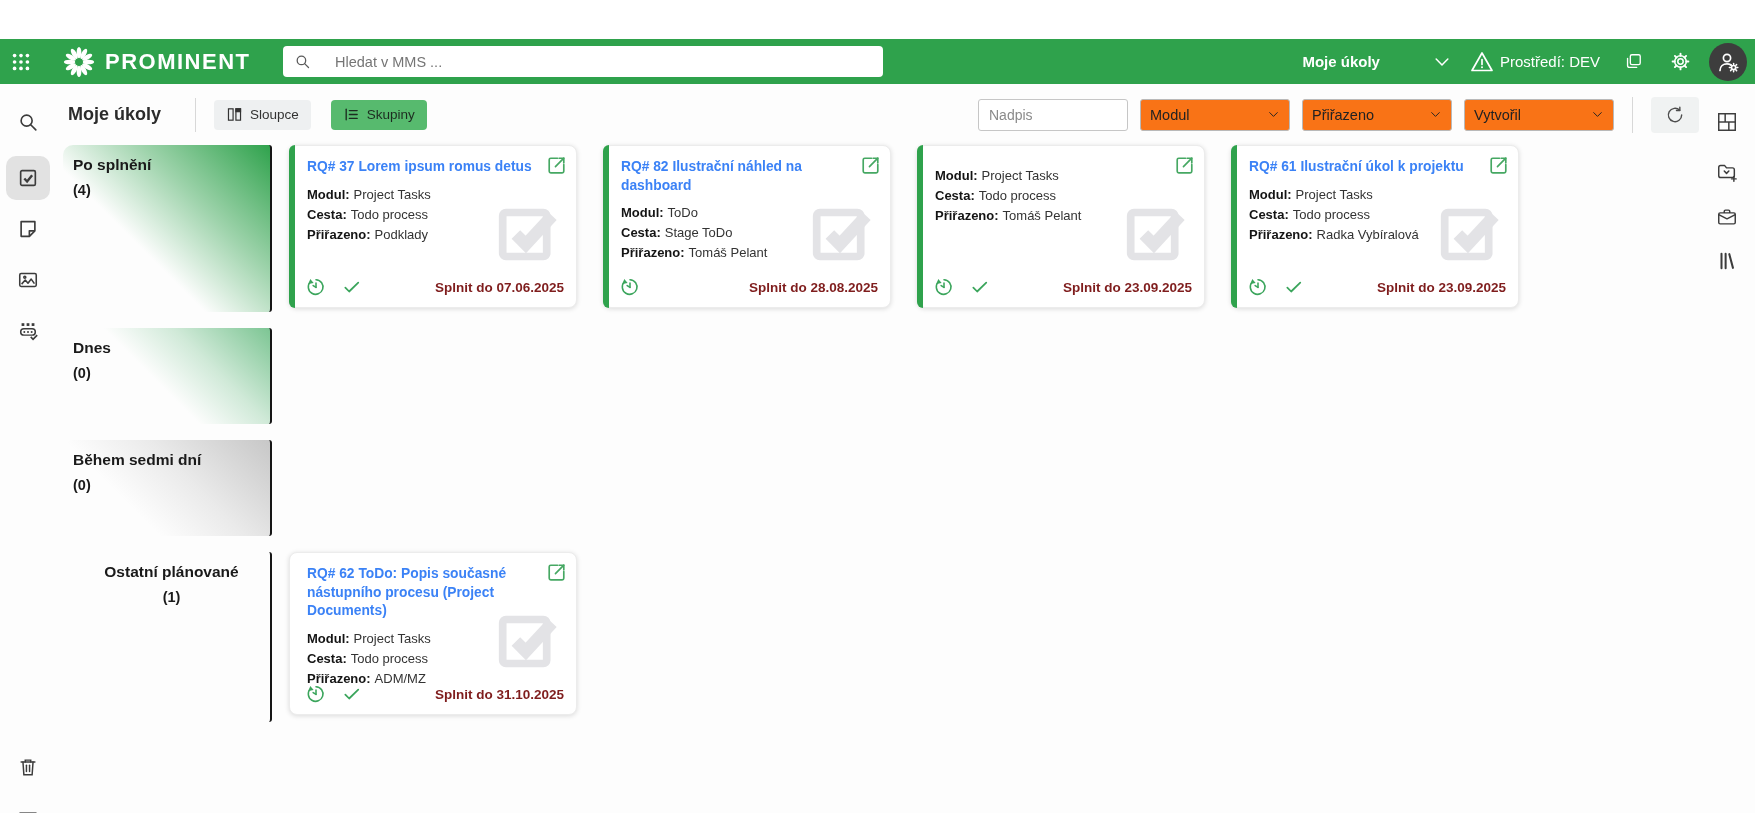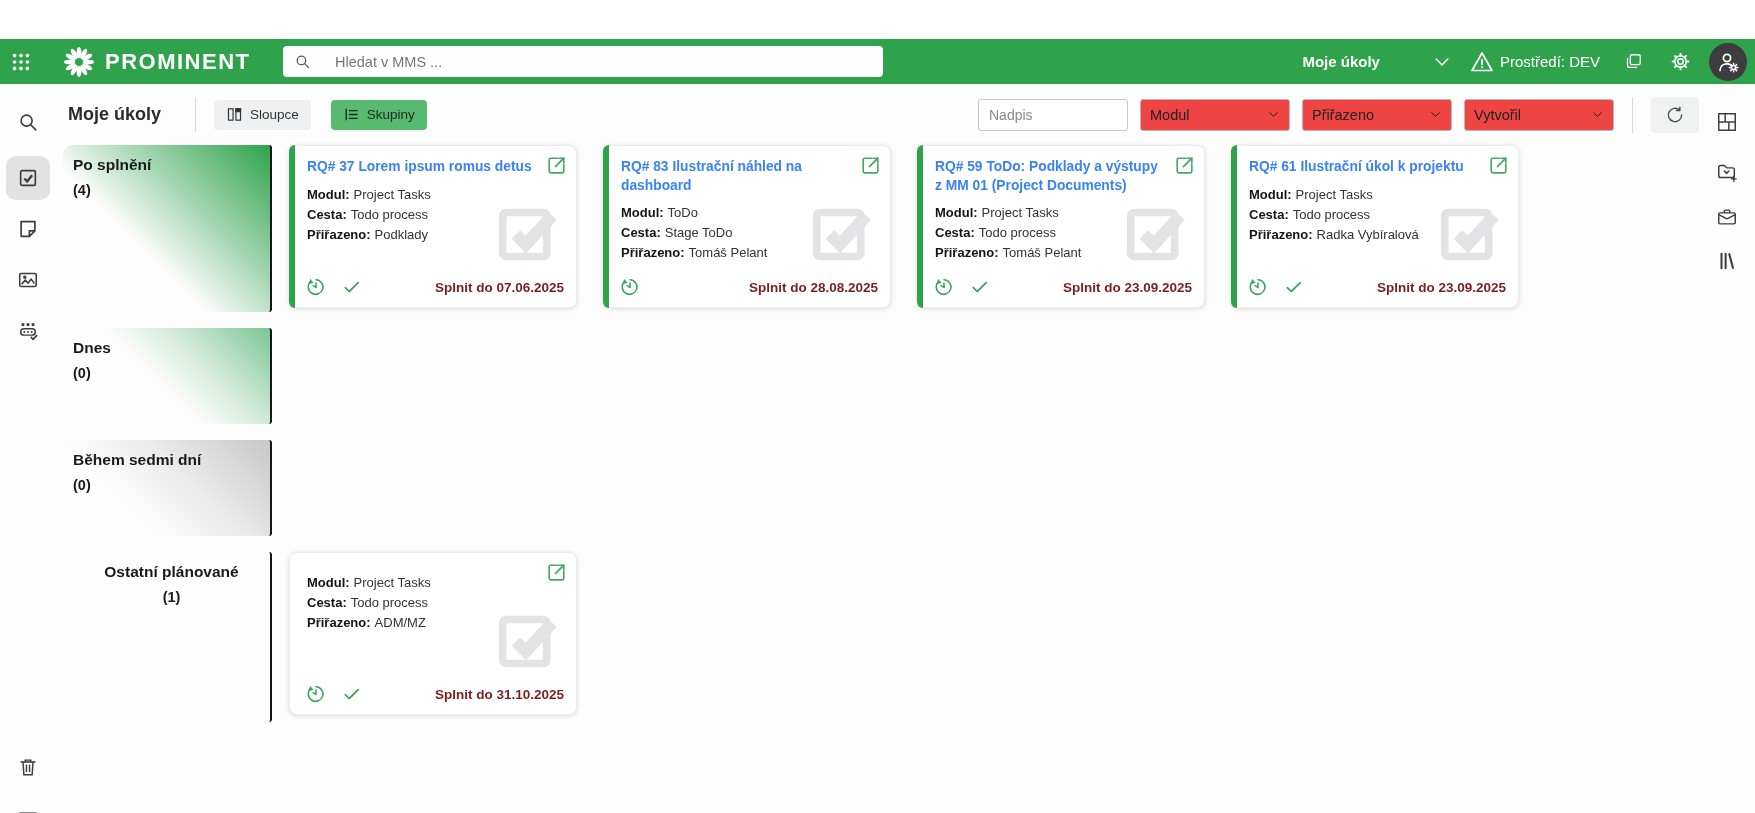--- a/index.html
+++ b/index.html
@@ -40,21 +40,21 @@
             border-radius:4px; font-family:inherit; font-size:13.5px; cursor:pointer; }
   .tb-btn svg { width:17px; height:17px; }
   .btn-columns { background:#eef0f1; color:#333; margin-left:18px; }
   .btn-groups { background:#57BA6E; color:#1d2b20; margin-left:20px; }
   .filters { margin-left:auto; display:flex; align-items:center; gap:12px; }
   .f-input { width:150px; height:32px; box-sizing:border-box; border:1px solid #c6c6c6;
              border-radius:3px; padding:0 10px; font-size:14px; font-family:inherit; color:#333; }
   .f-input::placeholder { color:#8a8a8a; }
   .f-select { width:150px; height:32px; box-sizing:border-box; border:1px solid #b9b9b9;
               border-radius:3px; padding:0 9px; display:flex; align-items:center;
-              justify-content:space-between; font-size:14.5px; color:#222; background:#ef4444;
+              justify-content:space-between; font-size:14.5px; color:#222; background:#f97316;
               cursor:pointer;gap:48px; }
   .f-select svg { width:13px; height:13px; color:#222; }
   .f-div { width:1px; height:36px; background:#d8d8d8; margin:0 6px; }
   .refresh-btn { width:48px; height:36px; background:#f0f2f2; border:none; border-radius:4px;
                  display:flex; align-items:center; justify-content:center; cursor:pointer; }
   .refresh-btn svg { width:20px; height:20px; color:#4d4d4d; }
 
   
   .leftrail { position:absolute; left:0; top:45px; bottom:0; width:56px; background:#fdfdfd; z-index:4; }
   .rightrail { position:absolute; right:0; top:45px; bottom:0; width:56px; background:#fdfdfd; z-index:4; }
@@ -460,21 +460,21 @@
               </svg>
             <span class="due">Splnit do 07.06.2025</span>
           </div>
         </div>
 
         <div class="card">
           <div class="accent"></div>
           <svg class="wm">
               <use href="#sym-watermark"></use>
             </svg>
-          <div class="card-title">RQ# 83 Ilustrační náhled na dashboard</div>
+          <div class="card-title">RQ# 82 Ilustrační náhled na dashboard</div>
           <button class="open-btn"><svg>
                 <use href="#sym-external"></use>
               </svg></button>
           <div class="meta">
             <div class="mrow"><span class="mlabel">Modul:</span><span class="mval">ToDo</span></div>
             <div class="mrow"><span class="mlabel">Cesta:</span><span class="mval">Stage ToDo</span></div>
             <div class="mrow"><span class="mlabel">Přiřazeno:</span><span class="mval">Tomáš Pelant</span></div>
           </div>
           <div class="foot">
             <svg class="ic-hist">
@@ -483,21 +483,20 @@
 
             <span class="due">Splnit do 28.08.2025</span>
           </div>
         </div>
 
         <div class="card">
           <div class="accent"></div>
           <svg class="wm">
               <use href="#sym-watermark"></use>
             </svg>
-          <div class="card-title">RQ# 59 ToDo: Podklady a výstupy z MM 01 (Project Documents)</div>
           <button class="open-btn"><svg>
                 <use href="#sym-external"></use>
               </svg></button>
           <div class="meta">
             <div class="mrow"><span class="mlabel">Modul:</span><span class="mval">Project Tasks</span></div>
             <div class="mrow"><span class="mlabel">Cesta:</span><span class="mval">Todo process</span></div>
             <div class="mrow"><span class="mlabel">Přiřazeno:</span><span class="mval">Tomáš Pelant</span></div>
           </div>
           <div class="foot">
             <svg class="ic-hist">
@@ -559,20 +558,21 @@
         <div class="group-title">Ostatní plánované</div>
         <div class="group-count">(1)</div>
       </div>
       <div class="cards">
 
         <div class="card">
 
           <svg class="wm">
               <use href="#sym-watermark"></use>
             </svg>
+          <div class="card-title">RQ# 62 ToDo: Popis současné nástupního procesu (Project Documents)</div>
           <button class="open-btn"><svg>
                 <use href="#sym-external"></use>
               </svg></button>
           <div class="meta">
             <div class="mrow"><span class="mlabel">Modul:</span><span class="mval">Project Tasks</span></div>
             <div class="mrow"><span class="mlabel">Cesta:</span><span class="mval">Todo process</span></div>
             <div class="mrow"><span class="mlabel">Přiřazeno:</span><span class="mval">ADM/MZ</span></div>
           </div>
           <div class="foot">
             <svg class="ic-hist">

